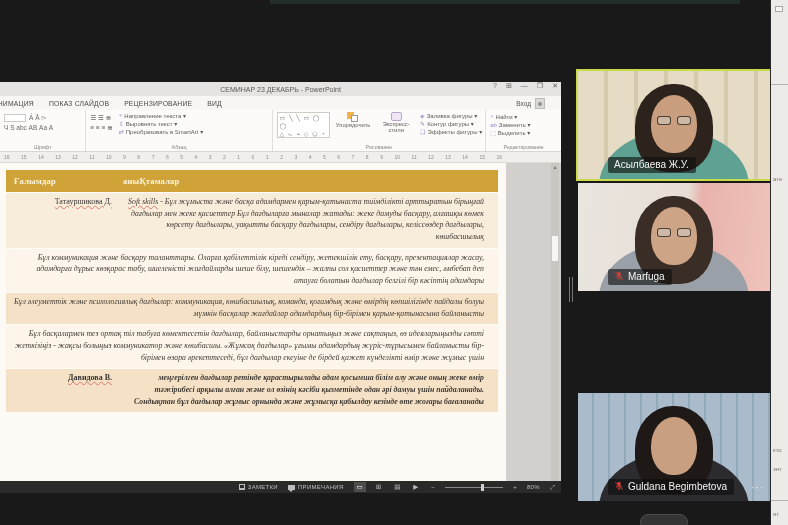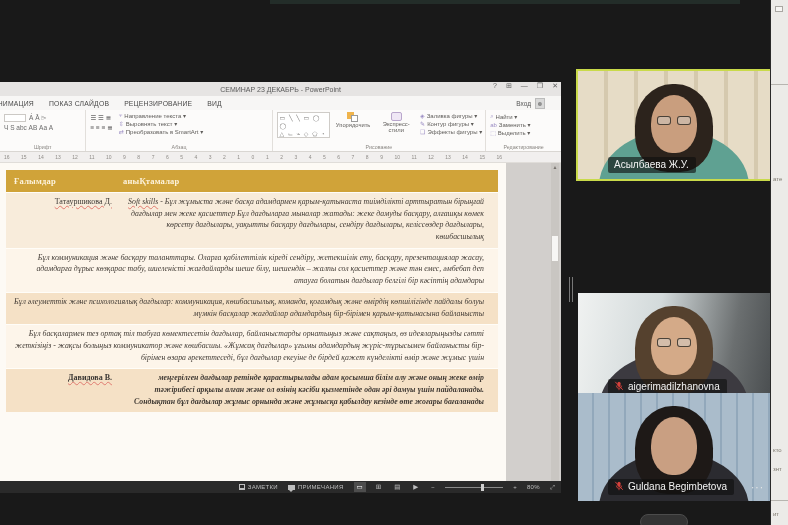--- a/index.html
+++ b/index.html
@@ -336,42 +336,42 @@
             <i></i>
             <i></i>
           </div>
     </div>
     <div class="name-tag">
 
       <span class="pname">Асылбаева Ж.У.</span>
     </div>
   </div>
 
-
-  <div class="tile" style="top: 293px;">
-    <div class="tile-bg" style="background: linear-gradient(100deg, rgb(240, 242, 241) 0%, rgb(211, 218, 219) 40%, rgb(107, 111, 112) 78%, rgb(74, 78, 80) 100%);"></div>
+  <div class="tile" style="top: 183px;">
+    <div class="tile-bg" style="background: linear-gradient(95deg, rgb(234, 229, 223) 0%, rgb(231, 222, 214) 55%, rgb(232, 179, 172) 62%, rgb(239, 195, 186) 100%);"></div>
     <div class="person">
-      <div class="torso" style="background: rgb(60, 58, 64);"></div>
-      <div class="hair" style="background: rgb(85, 65, 46);"></div>
-      <div class="face" style="background: rgb(212, 170, 136);"></div>
+      <div class="torso" style="background: rgb(154, 160, 168);"></div>
+      <div class="hair" style="background: rgb(58, 45, 37);"></div>
+      <div class="face" style="background: rgb(205, 164, 134);"></div>
       <div class="glasses">
             <i></i>
             <i></i>
           </div>
     </div>
     <div class="name-tag">
       <svg class="mic" width="10" height="10" viewBox="0 0 12 12" style="display: block;">
         <rect x="4.2" y="1" width="3.6" height="6" rx="1.8" fill="#d6413c"></rect>
         <path d="M2.8 5.5 a3.2 3.2 0 0 0 6.4 0" fill="none" stroke="#d6413c" stroke-width="1"></path>
         <line x1="6" y1="8.6" x2="6" y2="11" stroke="#d6413c" stroke-width="1"></line>
         <line x1="1.5" y1="1" x2="10.5" y2="10.5" stroke="#d6413c" stroke-width="1.2"></line>
       </svg>
-      <span class="pname">aigerimadilzhanovna</span>
-    </div>
-  </div>
+      <span class="pname">Marfuga</span>
+    </div>
+  </div>
+
 
   <div class="tile" style="top: 393px; padding-left: 16px;">
     <div class="tile-bg" style="background: repeating-linear-gradient(90deg, rgb(170, 188, 203) 0px, rgb(170, 188, 203) 14px, rgb(146, 168, 187) 14px, rgb(146, 168, 187) 16px), linear-gradient(rgb(191, 208, 220) 0%, rgb(139, 161, 181) 60%, rgb(93, 119, 145) 100%);"></div>
     <div class="person">
       <div class="torso" style="background: rgb(43, 43, 48);"></div>
       <div class="hair" style="background: rgb(30, 25, 23);"></div>
       <div class="face" style="background: rgb(201, 159, 130);"></div>
 
     </div>
     <div class="name-tag">

